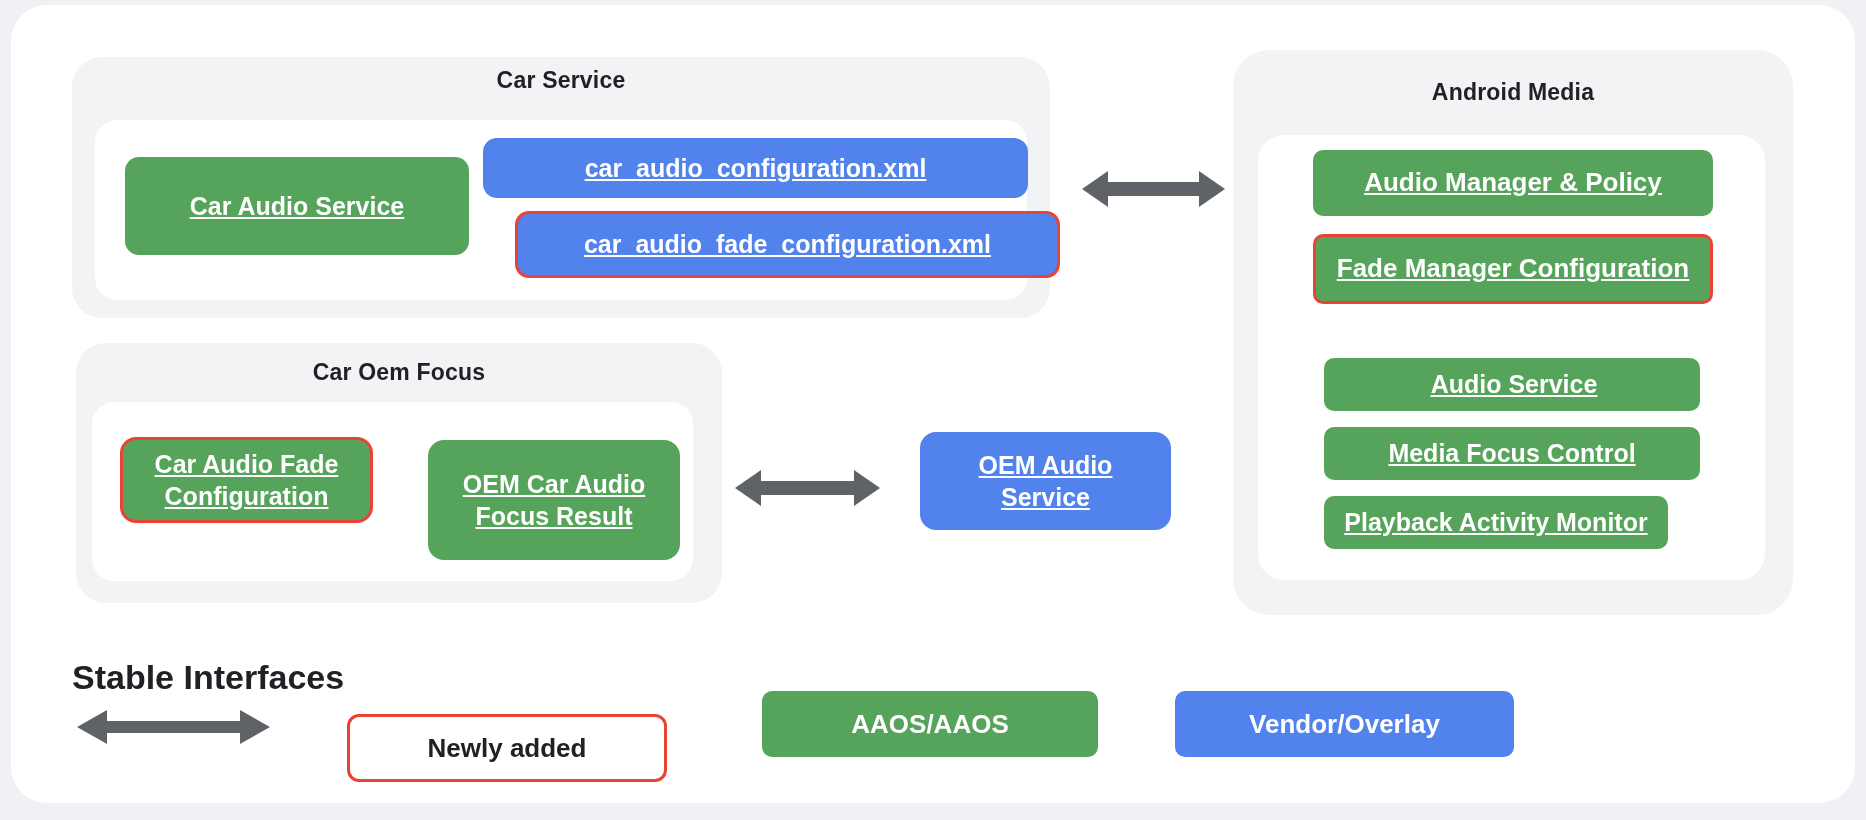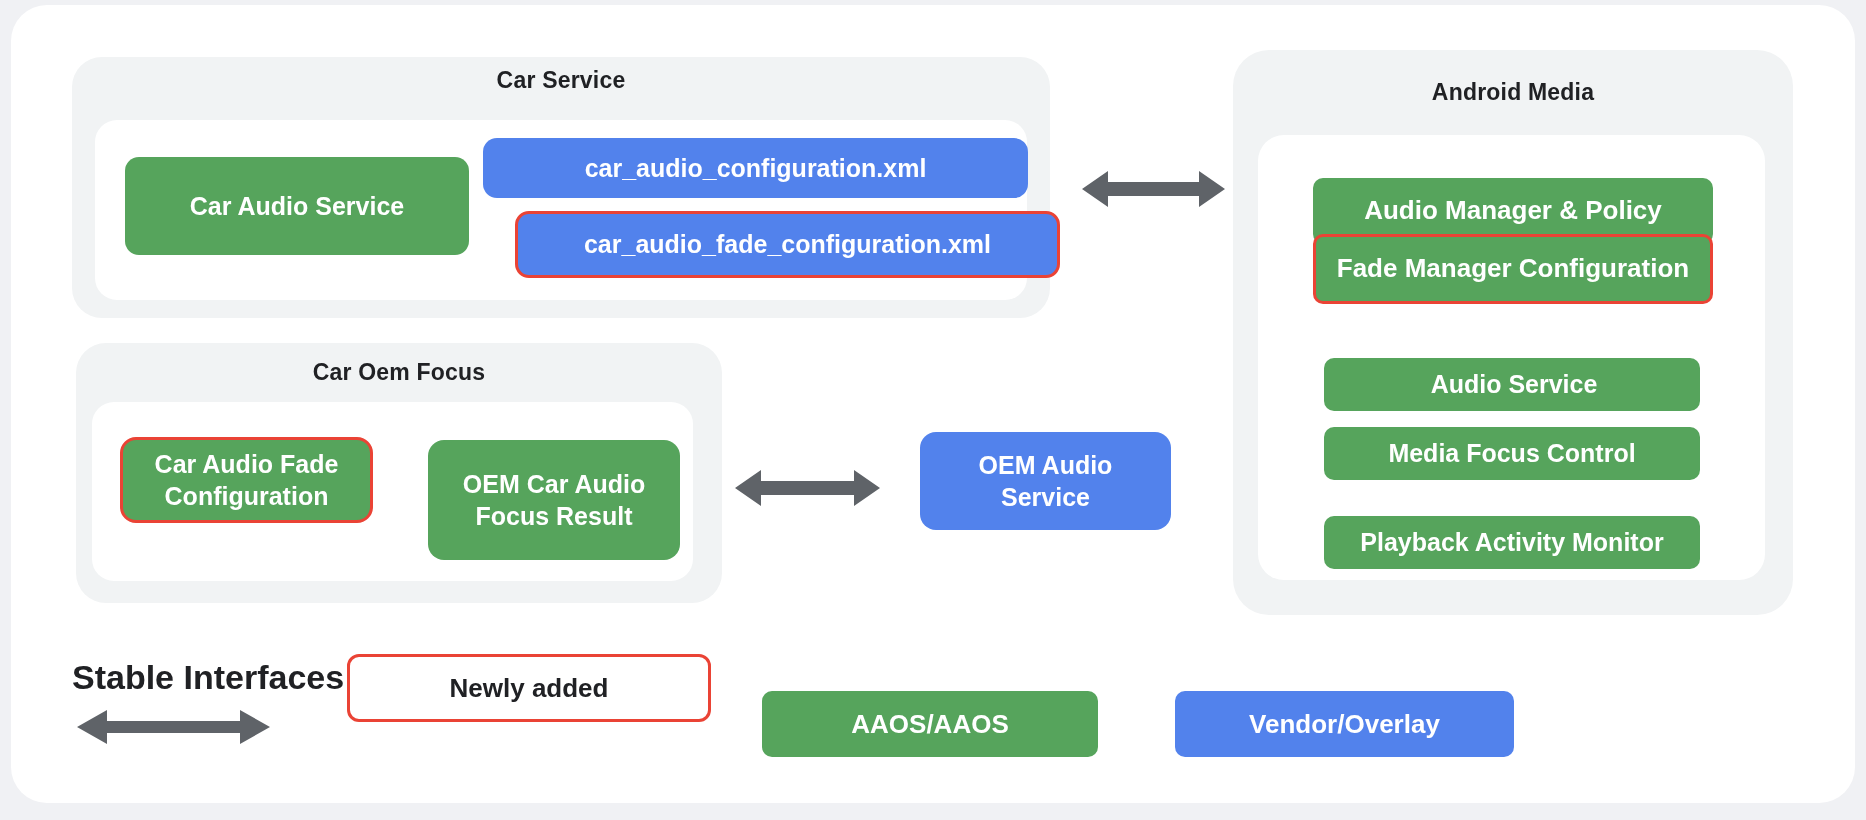--- a/index.html
+++ b/index.html
@@ -22,20 +22,21 @@
     background:var(--card_bg,#FFFFFF);border-radius:24px;
   }
   .section-title{
     font-size:23px;letter-spacing:.2px;text-align:center;
     display:flex;align-items:center;justify-content:center;
   }
   .box{
     display:flex;align-items:center;justify-content:center;text-align:center;
     font-size:25px;line-height:1.3;color:#FFFFFF;border-radius:14px;
     padding:4px 12px;
+    text-decoration:underline;
   }
   .green{background:var(--green,#56A45C);}
   .blue{background:var(--blue,#5282EC);}
   .newly{border:3px solid var(--red_border,#EA4335);}
   .sq{border-radius:10px;}
   .legend-box{
     display:flex;align-items:center;justify-content:center;text-align:center;
     font-size:26px;border-radius:10px;color:#FFFFFF;
   }
   .legend-newly{
@@ -60,40 +61,40 @@
 <div class="abs box blue newly" style="left:483px;top:211px;width:545px;height:67px;margin-left:32px;">car_audio_fade_configuration.xml</div>
 
 <svg class="abs dbl-arrow" style="left:1082px;top:169px;" width="143" height="40" viewBox="0 0 143 40">
   <polygon points="0,20 26,2 26,13 117,13 117,2 143,20 117,38 117,27 26,27 26,38"></polygon>
 </svg>
 
 <div class="abs panel" style="left:1233px;top:50px;width:560px;height:565px;border-radius:36px;"></div>
 <div class="abs section-title" style="left:1233px;top:72px;width:560px;height:40px;">Android Media</div>
 <div class="abs inner" style="left:1258px;top:135px;width:507px;height:445px;border-radius:26px;"></div>
 
-<div class="abs box green sq" style="left:1313px;top:150px;width:400px;height:66px;font-size:26px;margin-top:28px;">Audio Manager &amp; Policy</div>
+<div class="abs box green sq" style="left:1313px;top:150px;width:400px;height:66px;font-size:26px;">Audio Manager &amp; Policy</div>
 <div class="abs box green sq newly" style="left:1313px;top:234px;width:400px;height:70px;font-size:26px;">Fade Manager Configuration</div>
 <div class="abs box green sq" style="left:1324px;top:358px;width:376px;height:53px;padding-left:16px;">Audio Service</div>
 <div class="abs box green sq" style="left:1324px;top:427px;width:376px;height:53px;">Media Focus Control</div>
-<div class="abs box green sq" style="left:1324px;top:496px;width:376px;height:53px;margin-top:20px;">Playback Activity Monitor</div>
+<div class="abs box green sq" style="left:1324px;top:496px;width:344px;height:53px;">Playback Activity Monitor</div>
 
 <div class="abs panel" style="left:76px;top:343px;width:646px;height:260px;border-radius:30px;"></div>
 <div class="abs section-title" style="left:76px;top:352px;width:646px;height:40px;">Car Oem Focus</div>
 <div class="abs inner" style="left:92px;top:402px;width:601px;height:179px;border-radius:22px;"></div>
 
 <div class="abs box green newly" style="left:120px;top:437px;width:253px;height:86px;border-radius:16px;">Car Audio Fade Configuration</div>
 <div class="abs box green" style="left:428px;top:440px;width:252px;height:120px;border-radius:16px;">OEM Car Audio Focus Result</div>
 
 <svg class="abs dbl-arrow" style="left:735px;top:468px;" width="145" height="40" viewBox="0 0 145 40">
   <polygon points="0,20 26,2 26,13 119,13 119,2 145,20 119,38 119,27 26,27 26,38"></polygon>
 </svg>
 
 <div class="abs box blue" style="left:892px;top:432px;width:251px;height:98px;border-radius:16px;margin-left:28px;">OEM Audio Service</div>
 
 <div class="abs legend-label" style="left:72px;top:652px;height:34px;">Stable Interfaces</div>
 
 <svg class="abs dbl-arrow" style="left:77px;top:708px;" width="193" height="38" viewBox="0 0 193 38">
   <polygon points="0,19 30,2 30,13 163,13 163,2 193,19 163,36 163,25 30,25 30,36"></polygon>
 </svg>
 
-<div class="abs legend-box legend-newly" style="left:347px;top:654px;width:364px;height:68px;">Newly added</div>
+<div class="abs legend-box legend-newly" style="left:347px;top:714px;width:320px;height:68px;">Newly added</div>
 <div class="abs legend-box green" style="left:762px;top:691px;width:336px;height:66px;">AAOS/AAOS</div>
 <div class="abs legend-box blue" style="left:1175px;top:691px;width:339px;height:66px;">Vendor/Overlay</div>
 
 </body></html>

